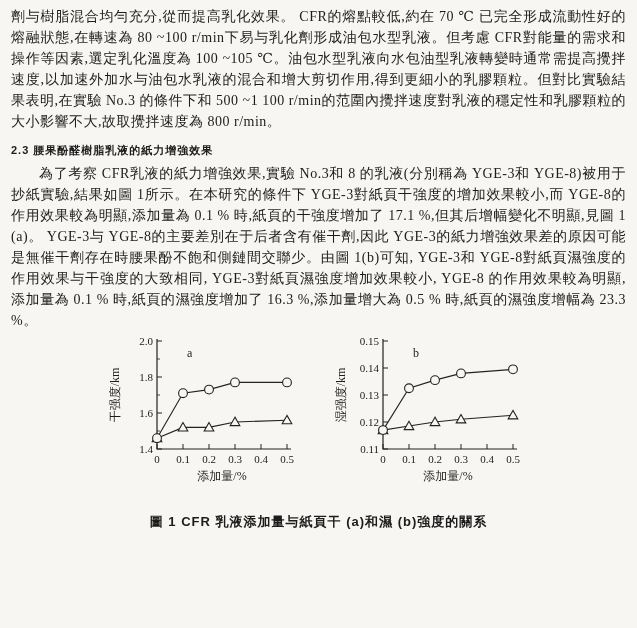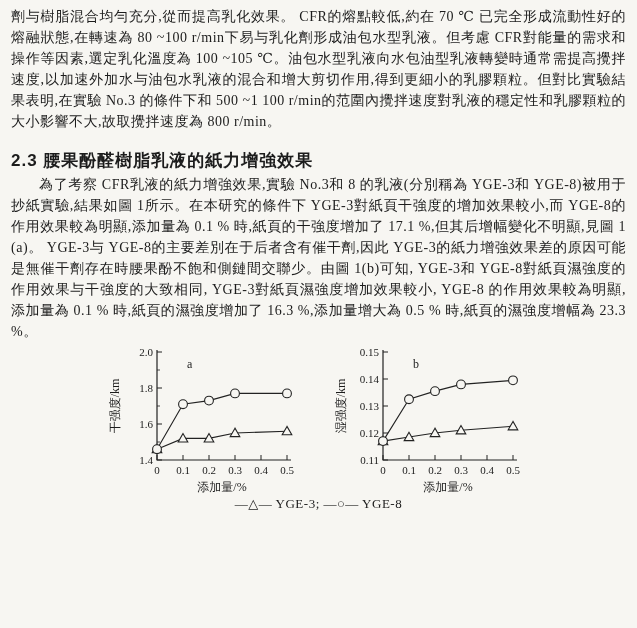--- a/index.html
+++ b/index.html
@@ -11,21 +11,21 @@
     font-family:"Liberation Serif","DejaVu Serif",serif;
     color:#1c1c1c;
   }
   .page{position:relative;width:637px;height:628px;padding:6px 11px 12px;box-sizing:border-box;}
   p.body-text{
     margin:0;font-size:14px;line-height:21px;letter-spacing:0.5px;
     text-align:justify;text-justify:inter-ideograph;
   }
   p.indent{text-indent:2em;}
   h4.sub-heading{
-    margin:18px 0 2px;font-size:17px;line-height:22px;font-weight:bold;
+    margin:7px 0 2px;font-size:11px;line-height:22px;font-weight:bold;
     font-family:"Liberation Sans","DejaVu Sans",sans-serif;letter-spacing:1px;
   }
   .figure{position:relative;height:180px;margin-top:2px;}
   svg.chart{position:absolute;top:0;}
   #chart-0{left:96px;}
   #chart-1{left:322px;}
   .legend{
     position:absolute;left:0;top:152px;width:100%;text-align:center;
     font-size:13px;letter-spacing:0.5px;
   }
@@ -132,17 +132,17 @@
         </g>
         <g>
           <polyline points="50,97.09999999999998 76,55.24999999999998 102,47.14999999999996 128,40.39999999999996 180,36.349999999999966" fill="none" stroke="#222222" stroke-width="1.1"></polyline>
           <circle cx="50" cy="97.09999999999998" r="4.4" fill="#f7f6f2" stroke="#222222" stroke-width="1.1"></circle>
           <circle cx="76" cy="55.24999999999998" r="4.4" fill="#f7f6f2" stroke="#222222" stroke-width="1.1"></circle>
           <circle cx="102" cy="47.14999999999996" r="4.4" fill="#f7f6f2" stroke="#222222" stroke-width="1.1"></circle>
           <circle cx="128" cy="40.39999999999996" r="4.4" fill="#f7f6f2" stroke="#222222" stroke-width="1.1"></circle>
           <circle cx="180" cy="36.349999999999966" r="4.4" fill="#f7f6f2" stroke="#222222" stroke-width="1.1"></circle>
         </g>
       </svg>
-    <div class="legend">—△— YGE-3;  —○— YGE-8</div>
   </div>
 
+  <p class="caption-zh">圖 1  CFR 乳液添加量与紙頁干 (a)和濕 (b)強度的關系</p>
 
 </div>
 
 </body></html>

